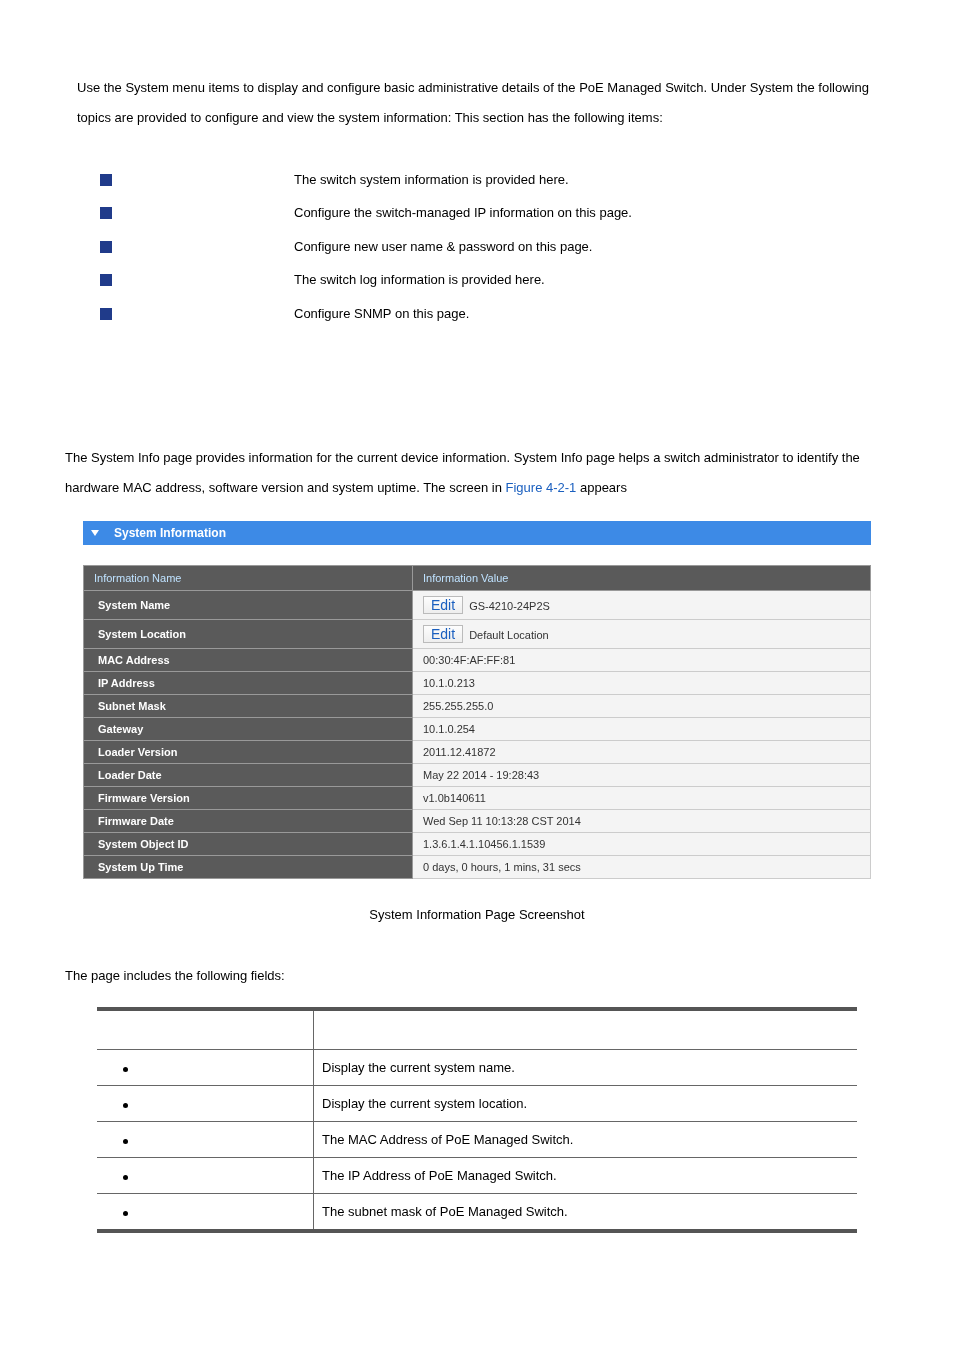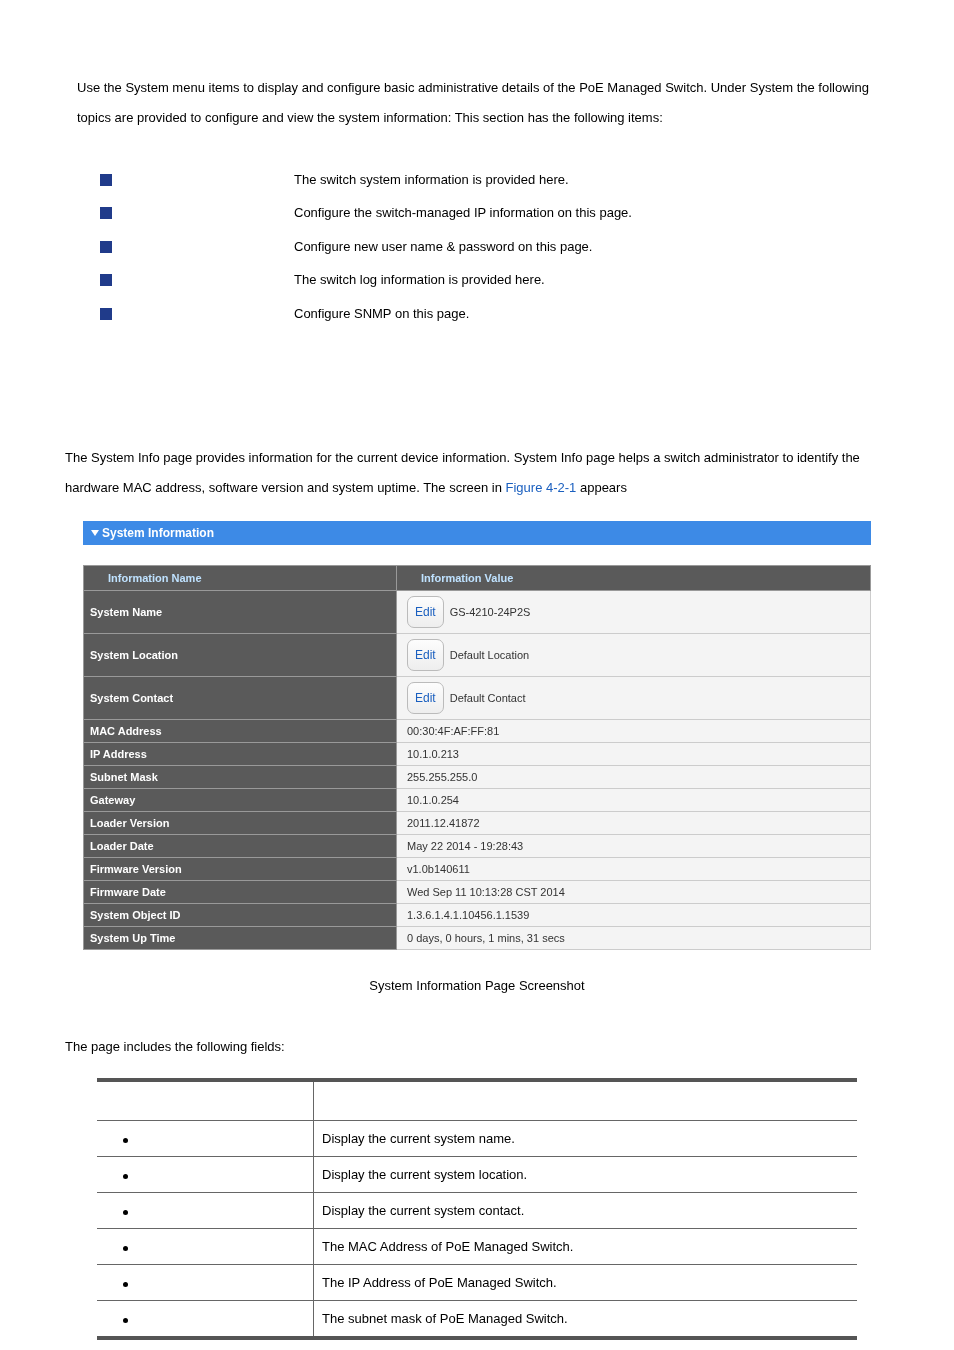--- a/index.html
+++ b/index.html
@@ -53,67 +53,67 @@
     margin: 0 18px 0 18px;
   }
   .panel-header {
     background: #3d8ae6;
     color: #fff;
     font-size: 12px;
     font-weight: bold;
     padding: 5px 8px;
     display: flex;
     align-items: center;
-    gap: 3px;
+    gap: 15px;
   }
   .tri {
     display: inline-block;
     width: 0; height: 0;
     border-left: 4px solid transparent;
     border-right: 4px solid transparent;
     border-top: 6px solid #fff;
   }
   .panel-body {
     padding: 20px 0 0 0;
   }
   table.info {
     width: 100%;
     border-collapse: collapse;
     font-size: 11px;
   }
   table.info th {
     background: #5a5a5a;
     color: #bfe2ff;
     text-align: left;
-    padding: 6px 24px;
+    padding: 6px 10px;
     border: 1px solid #999;
-    font-weight: bold;
+    font-weight: normal;
   }
   table.info td.k {
     background: #5a5a5a;
     color: #fff;
     font-weight: bold;
-    padding: 5px 6px;
+    padding: 5px 14px;
     border: 1px solid #999;
     width: 300px;
   }
   table.info td.v {
     background: #f4f4f4;
     color: #333;
     padding: 5px 10px;
     border: 1px solid #ccc;
   }
   .edit-btn {
     display: inline-block;
     border: 1px solid #bbb;
     background: linear-gradient(#fdfdfd,#eee);
     color: #1a5fbf;
-    font-size: 12px;
-    padding: 8px 7px;
-    border-radius: 7px;
+    font-size: 14px;
+    padding: 0 7px;
+    border-radius: 0;
     margin-right: 6px;
     cursor: pointer;
   }
   .caption {
     text-align: center;
     margin: 28px 0 46px 0;
   }
   .fields-intro {
     margin-bottom: 24px;
   }
@@ -199,24 +199,20 @@
           </tr>
         </thead>
         <tbody id="info-body">
             <tr>
               <td class="k">System Name</td>
               <td class="v"><span class="edit-btn">Edit</span><span>GS-4210-24P2S</span></td>
             </tr>
             <tr>
               <td class="k">System Location</td>
               <td class="v"><span class="edit-btn">Edit</span><span>Default Location</span></td>
-            </tr>
-            <tr>
-              <td class="k">System Contact</td>
-              <td class="v"><span class="edit-btn">Edit</span><span>Default Contact</span></td>
             </tr>
             <tr>
               <td class="k">MAC Address</td>
               <td class="v">00:30:4F:AF:FF:81</td>
             </tr>
             <tr>
               <td class="k">IP Address</td>
               <td class="v">10.1.0.213</td>
             </tr>
             <tr>
@@ -272,24 +268,20 @@
           <tr>
             <td class="obj"><span class="dot"></span></td>
             <td>Display the current system name.</td>
           </tr>
           <tr>
             <td class="obj"><span class="dot"></span></td>
             <td>Display the current system location.</td>
           </tr>
           <tr>
             <td class="obj"><span class="dot"></span></td>
-            <td>Display the current system contact.</td>
-          </tr>
-          <tr>
-            <td class="obj"><span class="dot"></span></td>
             <td>The MAC Address of PoE Managed Switch.</td>
           </tr>
           <tr>
             <td class="obj"><span class="dot"></span></td>
             <td>The IP Address of PoE Managed Switch.</td>
           </tr>
           <tr>
             <td class="obj"><span class="dot"></span></td>
             <td>The subnet mask of PoE Managed Switch.</td>
           </tr>

